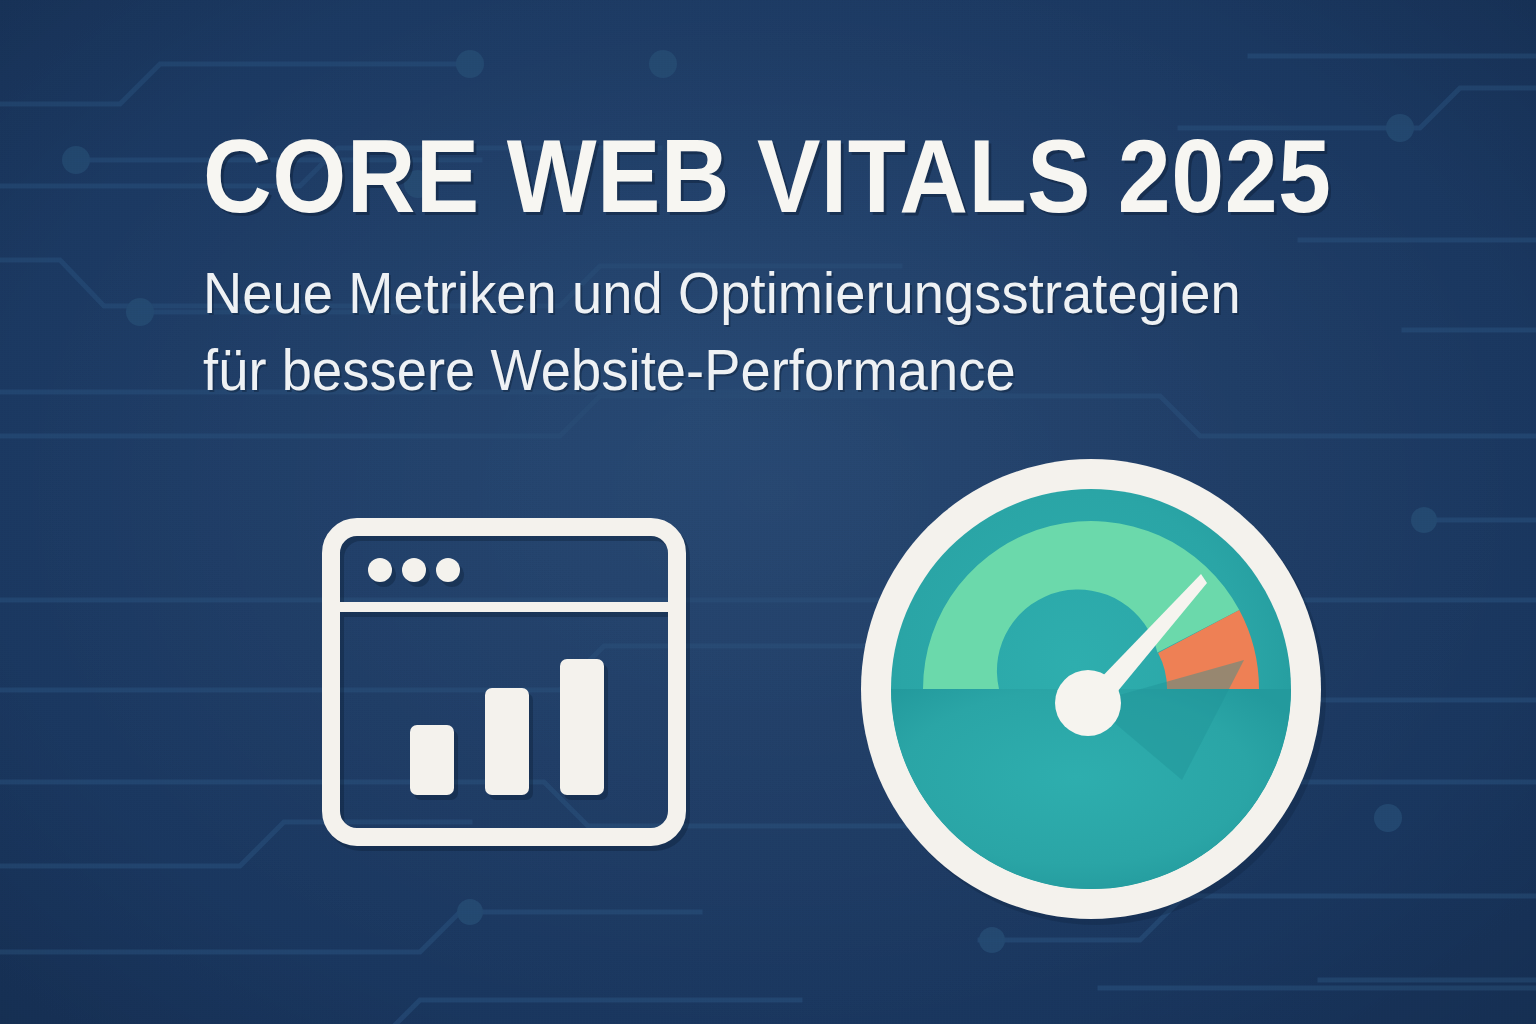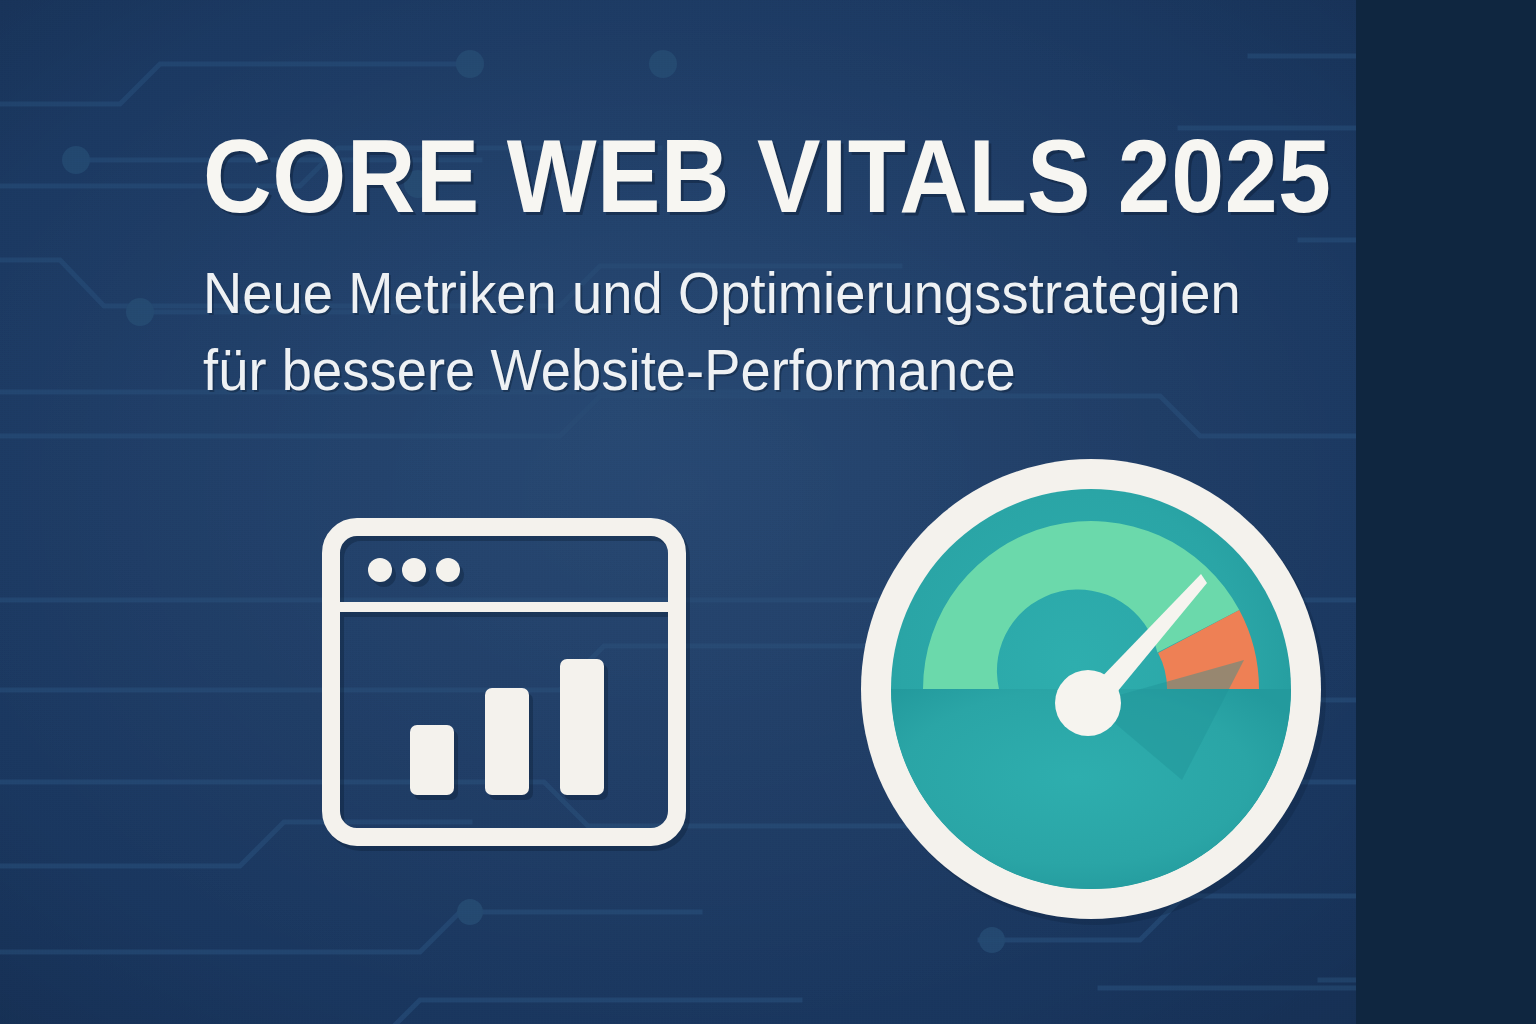--- a/index.html
+++ b/index.html
@@ -7,21 +7,21 @@
     margin: 0;
     padding: 0;
     background: #0f2640;
   }
   body {
     font-family: "Liberation Sans", sans-serif;
   }
 
   #poster {
     position: relative;
-    width: 1356px;
+    width: 1536px;
     height: 1024px;
     overflow: hidden;
     background: #1b3a62;
     background-image:
       radial-gradient(ellipse 1100px 760px at 46% 40%, #20426d 0%, #1c3a63 48%, #17335a 100%);
   }
 
   
   #circuit-layer {
     position: absolute;

